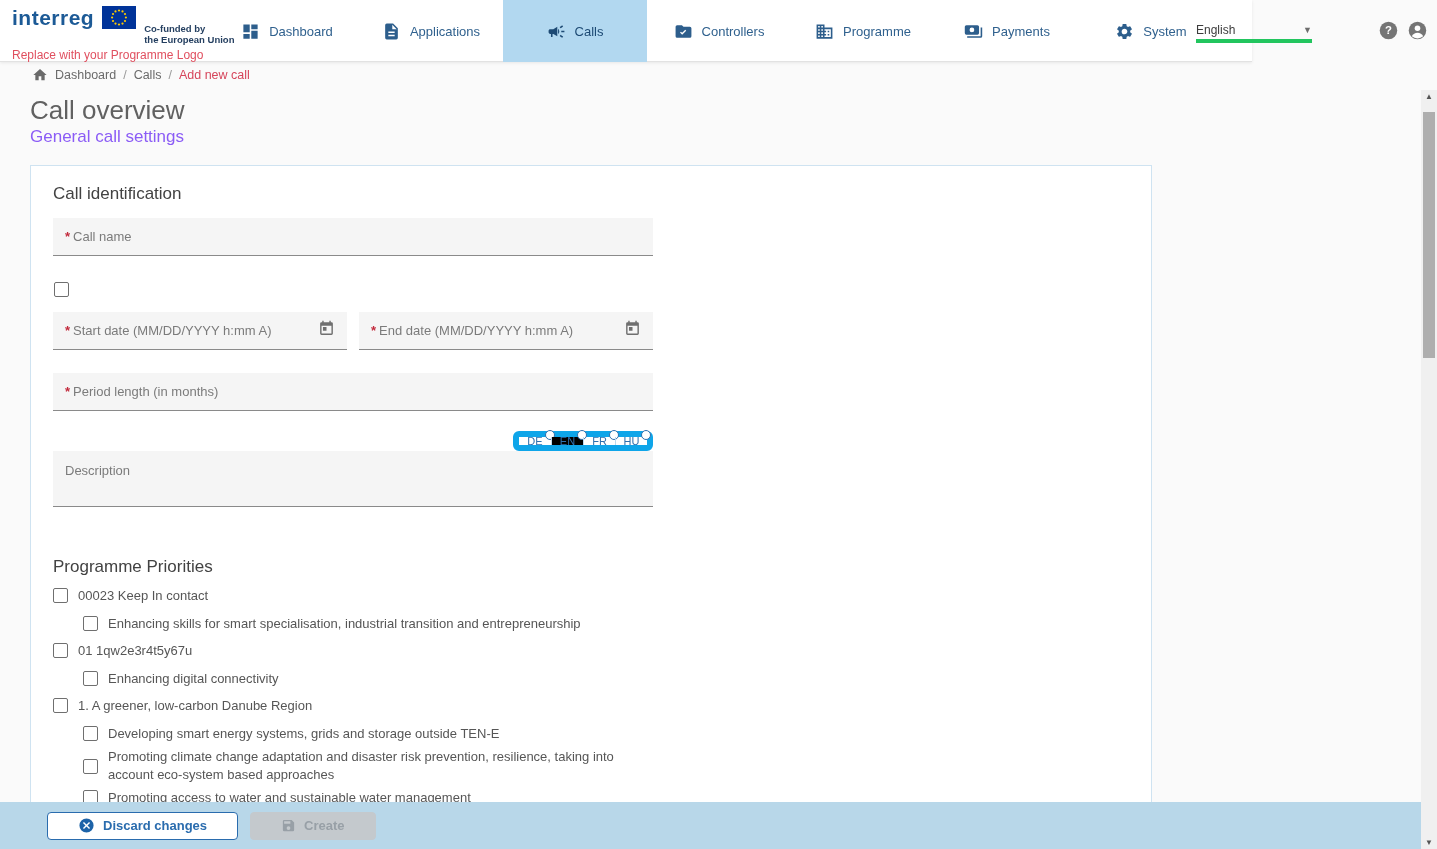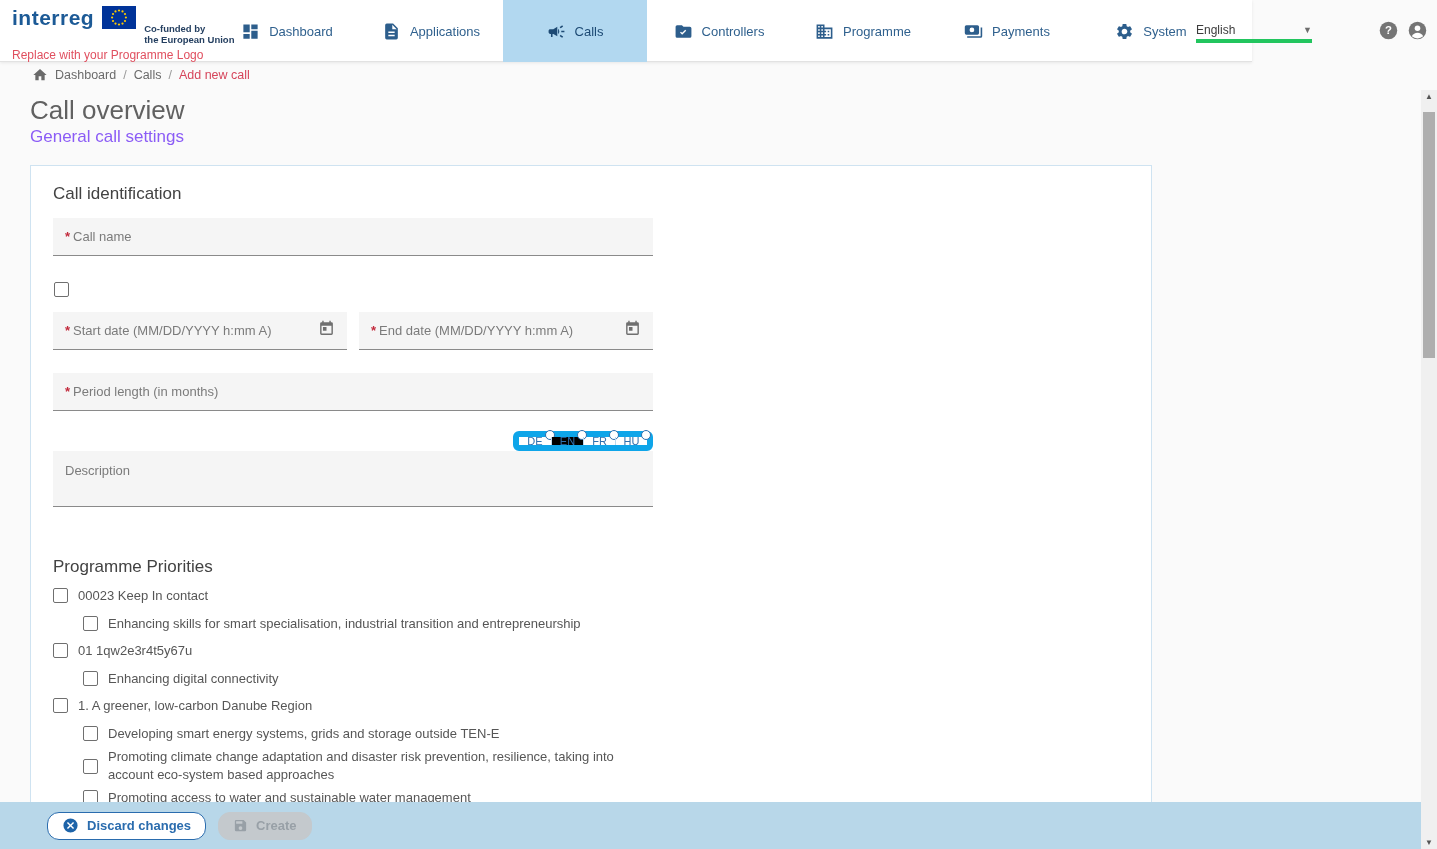--- a/index.html
+++ b/index.html
@@ -81,22 +81,22 @@
 
   .priorities-h { font-size:17px; font-weight:400; color:#424242; margin:50px 0 10px; }
   .lvl1 { margin:9px 0; }
   .lvl2 { margin:5px 0 5px 30px; }
   .lvl2 .cbx-label { max-width:520px; }
   .first-sub { margin-top:10px; }
 
   
   .footer { position:absolute; left:0; bottom:0; width:1421px; height:47px; background:#b8d7e9;
     display:flex; align-items:center; padding-left:47px; gap:12px; z-index:20; }
-  .btn { height:28px; border-radius:12px; display:flex; align-items:center; gap:8px;
-    padding:0 14px; font-size:13px; font-weight:bold; cursor:pointer; }
+  .btn { height:28px; border-radius:4px; display:flex; align-items:center; gap:8px;
+    padding:0 30px; font-size:13px; font-weight:bold; cursor:pointer; }
   .btn-discard { background:#fff; border:1px solid #2a6cae; color:#2a6cae; }
   .btn-discard svg { width:17px; height:17px; fill:#1d63a8; }
   .btn-create { background:#c4c9cd; border:1px solid #c4c9cd; color:#98a0a7; cursor:default; }
   .btn-create svg { width:15px; height:15px; fill:#98a0a7; }
 
   
   .scrollbar { position:absolute; right:0; top:90px; width:16px; height:759px; background:#f0f0f0; z-index:40; }
   .sb-thumb { position:absolute; left:2px; top:22px; width:12px; height:246px; background:#aeaeae; cursor:grab; }
   .sb-arrow { position:absolute; left:0; width:16px; text-align:center; font-size:8px; color:#555; cursor:pointer; }
   .sb-up { top:2px; } .sb-down { bottom:2px; }

